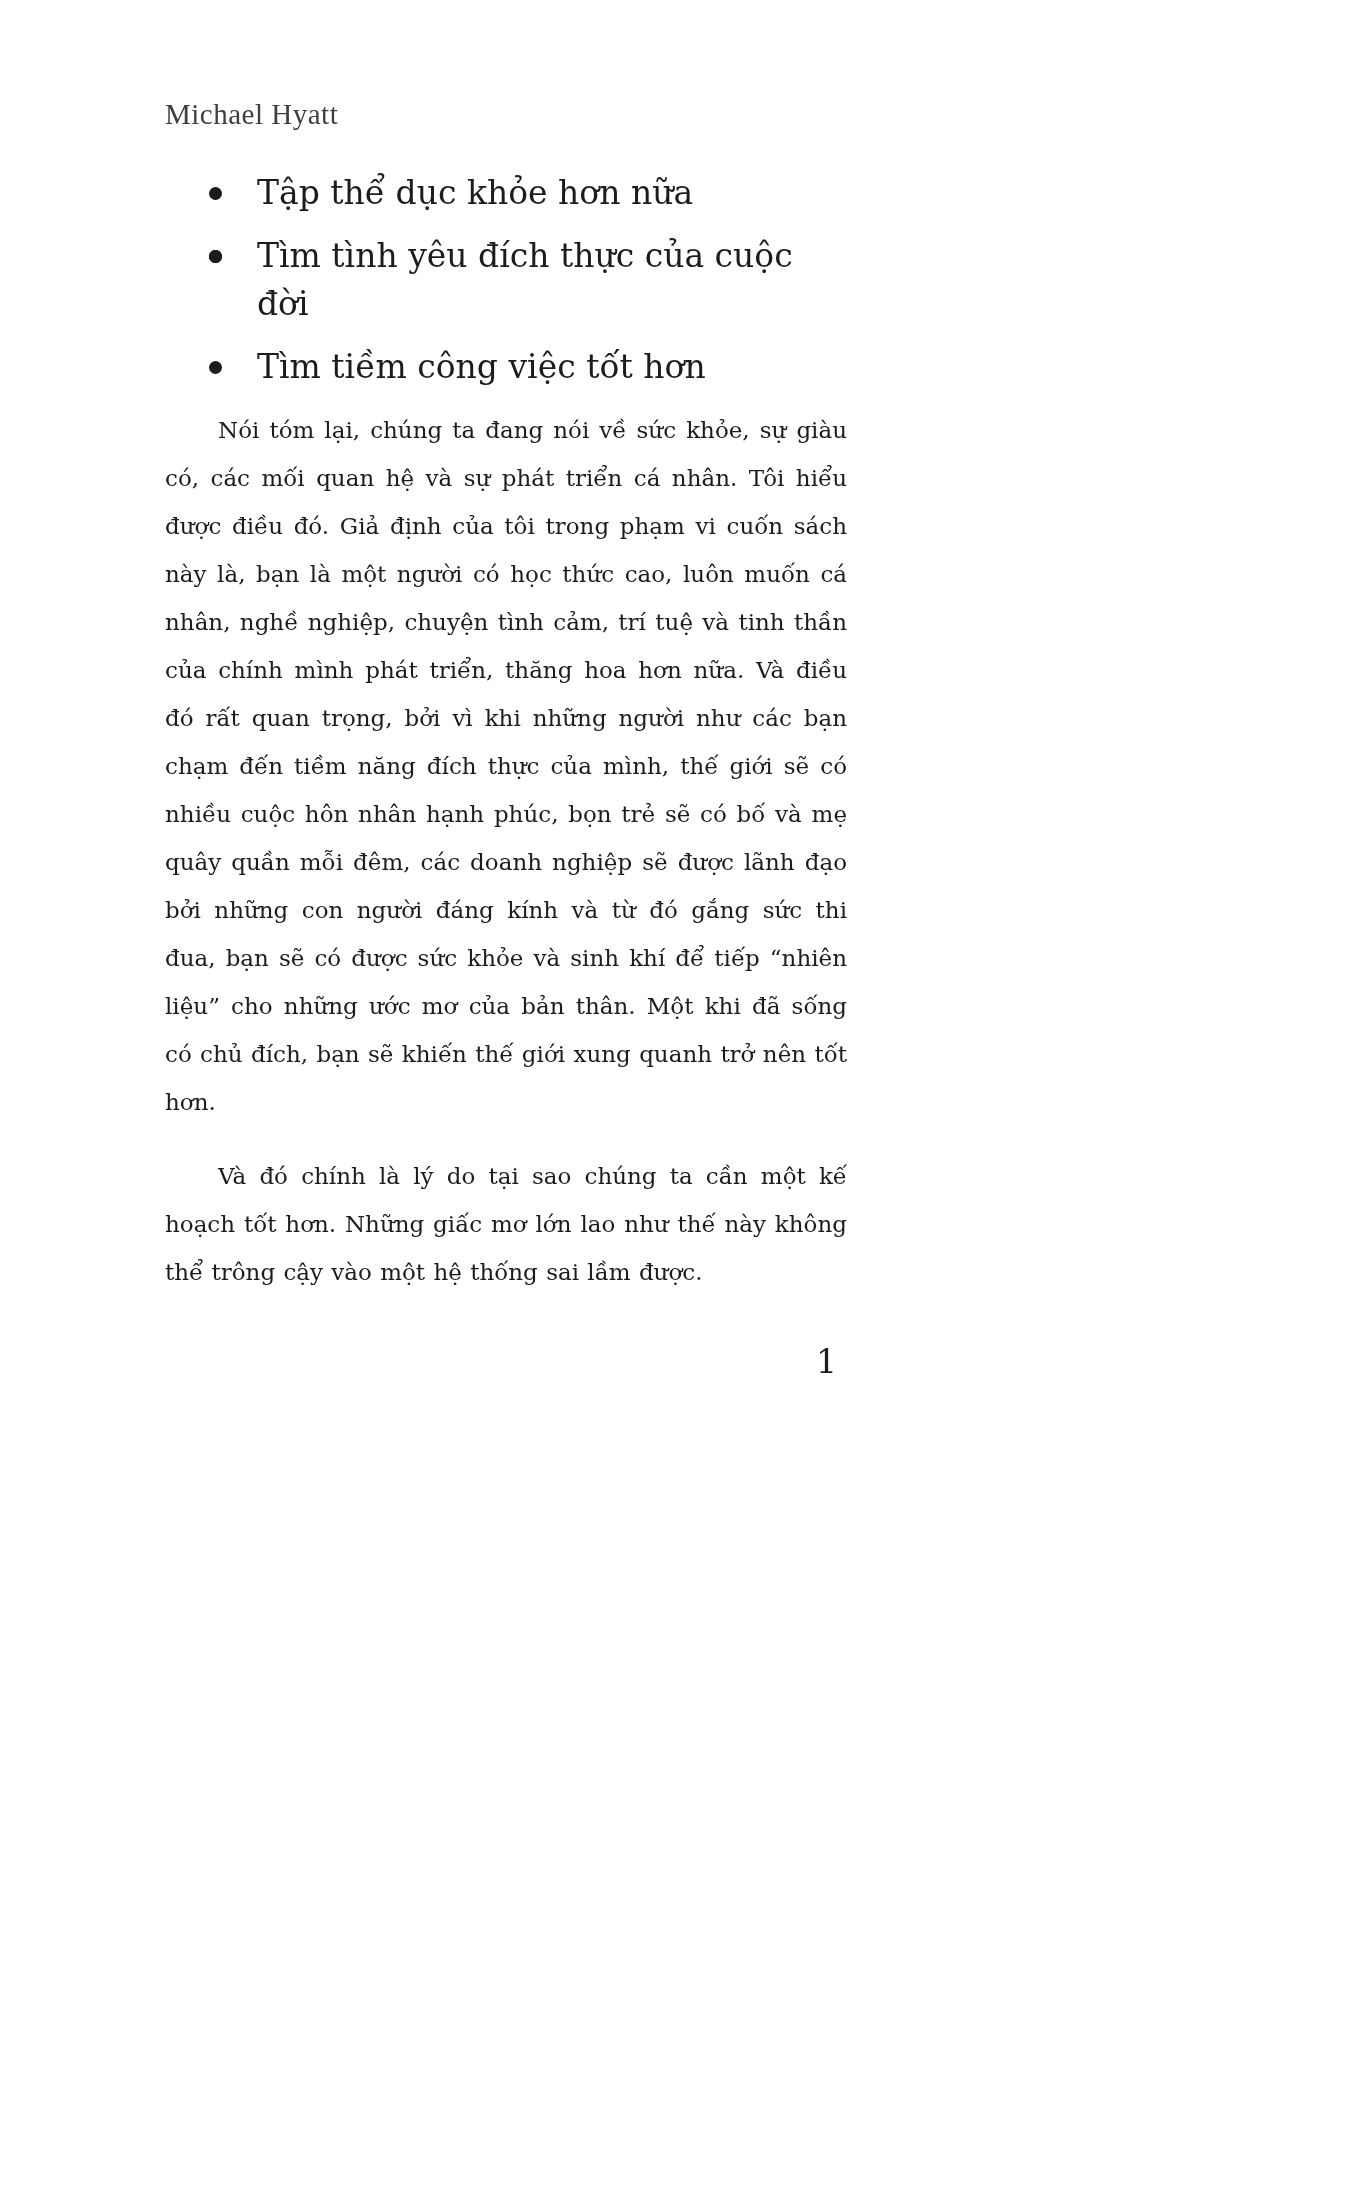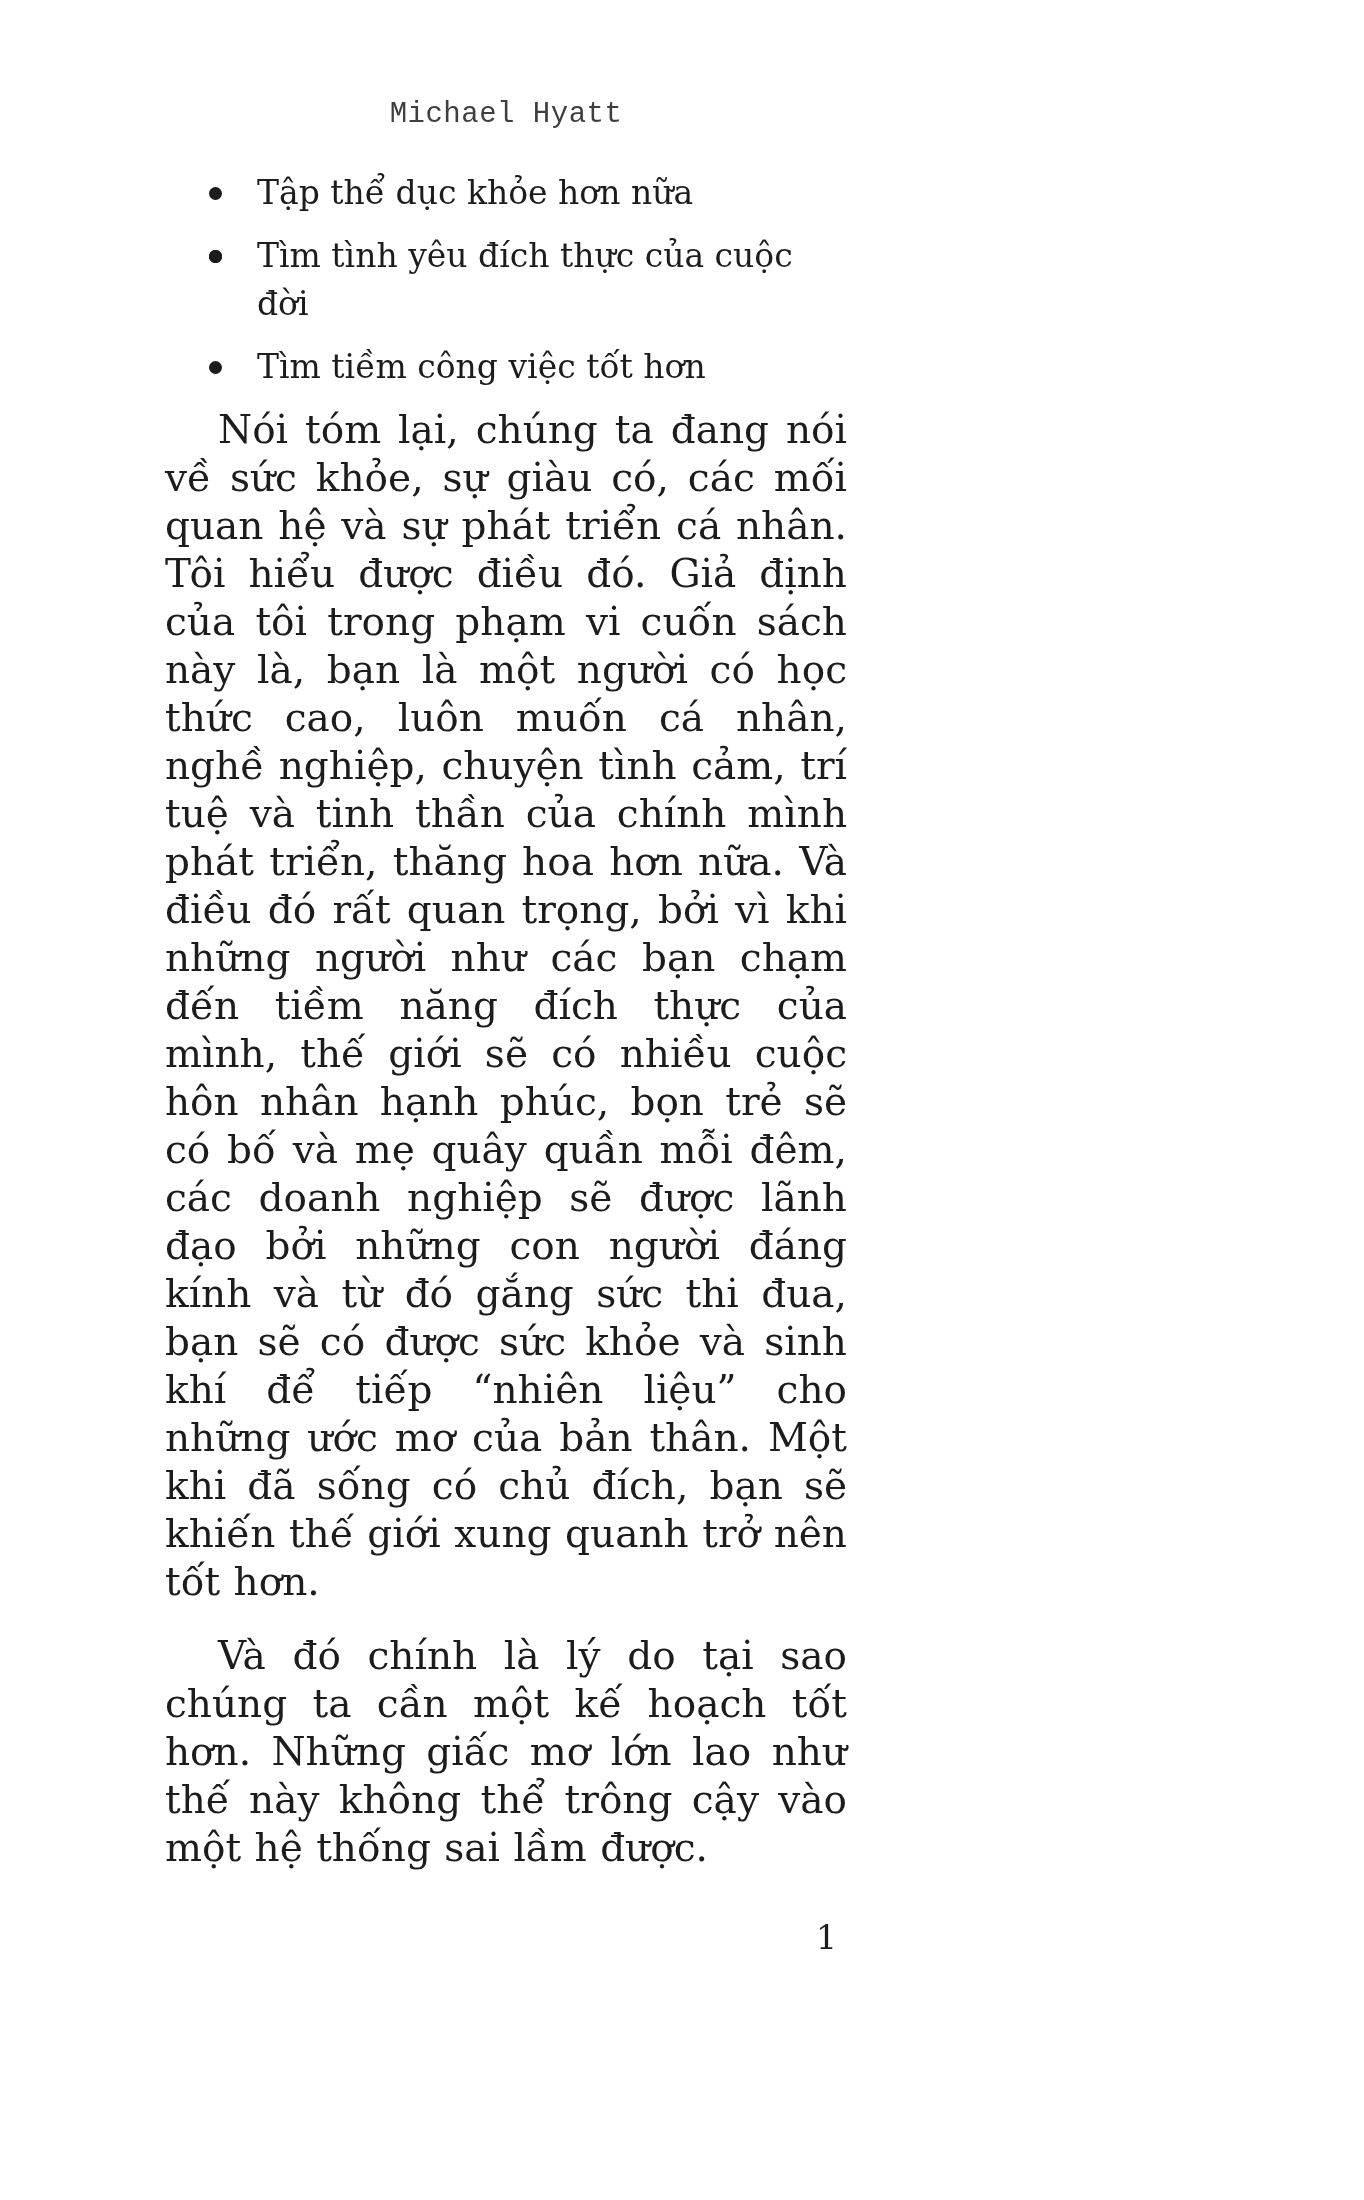--- a/index.html
+++ b/index.html
@@ -13,22 +13,22 @@
     font-family: "DejaVu Serif", "Liberation Serif", serif;
     color: #1c1c1c;
   }
   .content {
     position: absolute;
     left: 165px;
     top: 98px;
     width: 682px;
   }
   .running-header {
-    text-align: center;
-    font-family: Liberation Mono, monospace;
+    text-align: left;
+    font-family: Liberation Serif, serif;
     font-size: 29px;
     letter-spacing: 0.5px;
     color: #3f3f3f;
     margin: 0 0 38px 0;
   }
   ul.goals {
     list-style: none;
     margin: 0 0 14px 0;
     padding: 0;
   }
@@ -42,21 +42,21 @@
   ul.goals li .dot {
     position: absolute;
     left: 44px;
     top: 18px;
     width: 13px;
     height: 13px;
     border-radius: 50%;
     background: #1c1c1c;
   }
   p.body {
-    font-size: 39px;
+    font-size: 23px;
     line-height: 48px;
     text-align: justify;
     text-indent: 53px;
     margin: 0;
     word-spacing: 1px;
   }
   p.body + p.body {
     margin-top: 26px;
   }
   .page-number {

